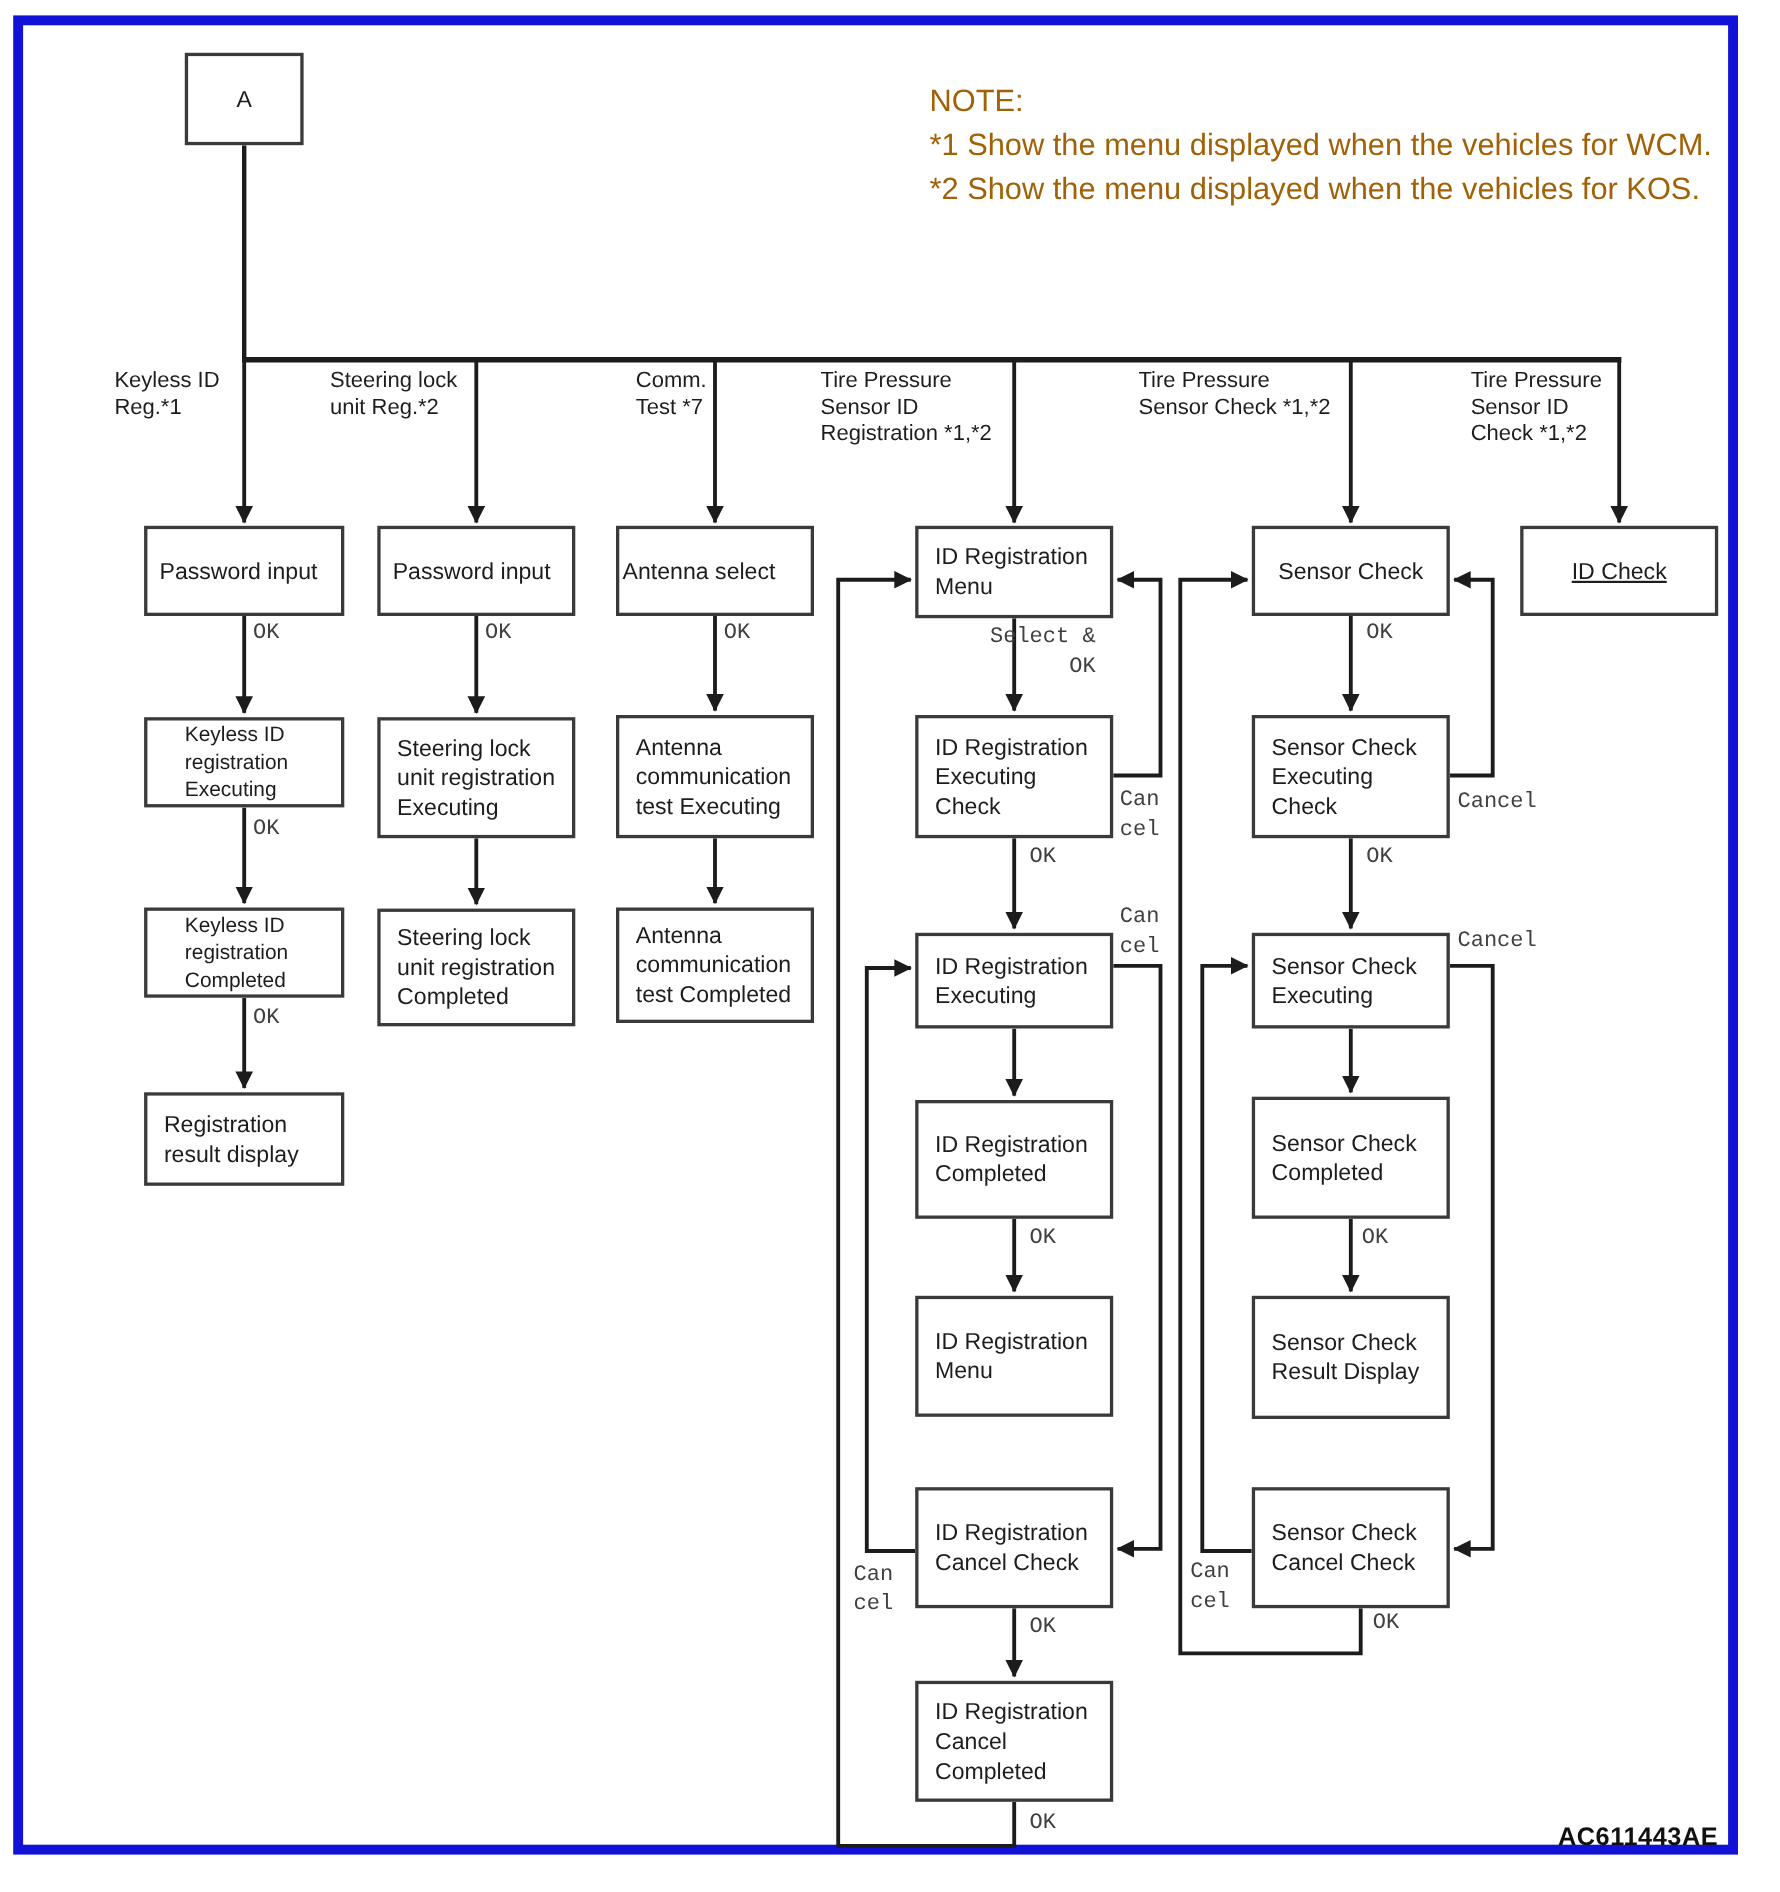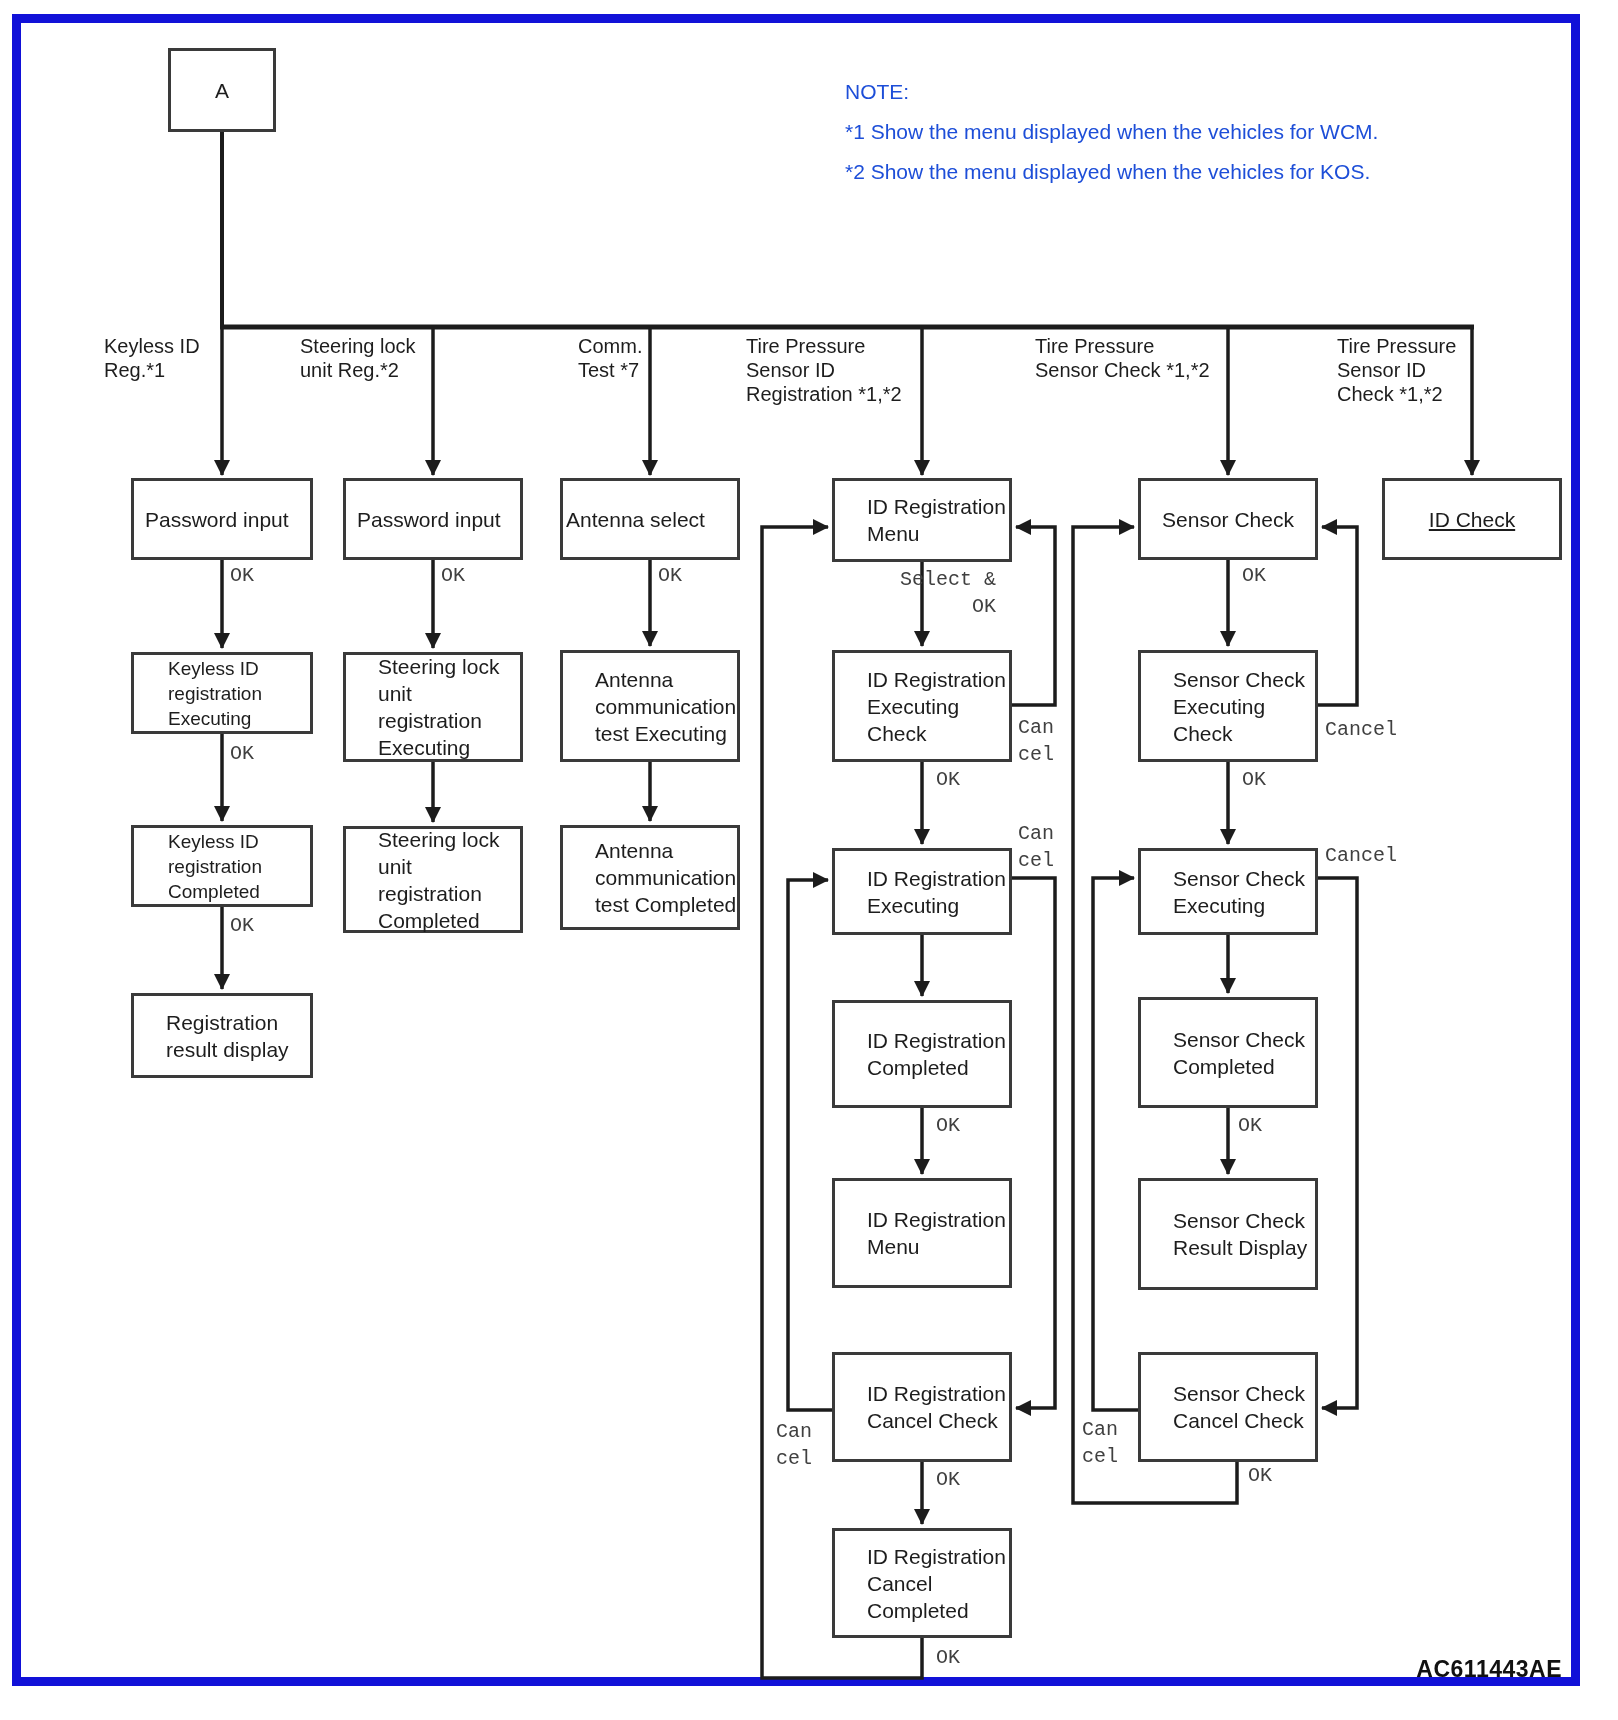--- a/index.html
+++ b/index.html
@@ -1,26 +1,26 @@
 <!DOCTYPE html>
 <html><head>
 <meta charset="utf-8">
 <style>
   html,body{margin:0;padding:0;background:#ffffff;}
   body{width:1618px;height:1720px;position:relative;font-family:"Liberation Sans",sans-serif;color:#222;overflow:hidden;}
   .page-frame{position:absolute;left:12px;top:14px;width:1568px;height:1672px;border:9px solid #1111d8;background:#fff;box-sizing:border-box;}
   svg.wires{position:absolute;left:0;top:0;pointer-events:none;}
   .node{position:absolute;border:3px solid #3a3a3a;background:#fff;box-sizing:border-box;
-        display:flex;align-items:center;padding-left:32px;font-size:21px;line-height:27px;
+        display:flex;align-items:center;padding-left:15px;font-size:21px;line-height:27px;
         white-space:pre-line;color:#1d1d1d;}
   .node.center{justify-content:center;padding-left:0;text-align:center;}
   .node.small{font-size:19px;line-height:25px;padding-left:34px;}
   .lbl{position:absolute;font-size:20px;line-height:27px;white-space:pre-line;color:#404040;font-family:Liberation Mono, monospace;}
   .branch{position:absolute;font-size:20px;line-height:24px;white-space:pre-line;color:#1d1d1d;}
-  .note{position:absolute;left:845px;top:72px;font-size:21px;line-height:40px;color:#1d4ed8;}
+  .note{position:absolute;left:845px;top:72px;font-size:28px;line-height:40px;color:#a16207;}
   .fig-code{position:absolute;left:1362px;top:1656px;width:200px;text-align:right;font-size:23px;font-weight:bold;color:#111;letter-spacing:0.5px;}
 </style>
 </head>
 <body>
 
 <div class="page-frame"></div>
 
 <svg class="wires" width="1618" height="1720" viewBox="0 0 1618 1720">
   <defs>
     <marker id="ah" markerUnits="userSpaceOnUse" markerWidth="18" markerHeight="18" refX="15" refY="8" orient="auto">

